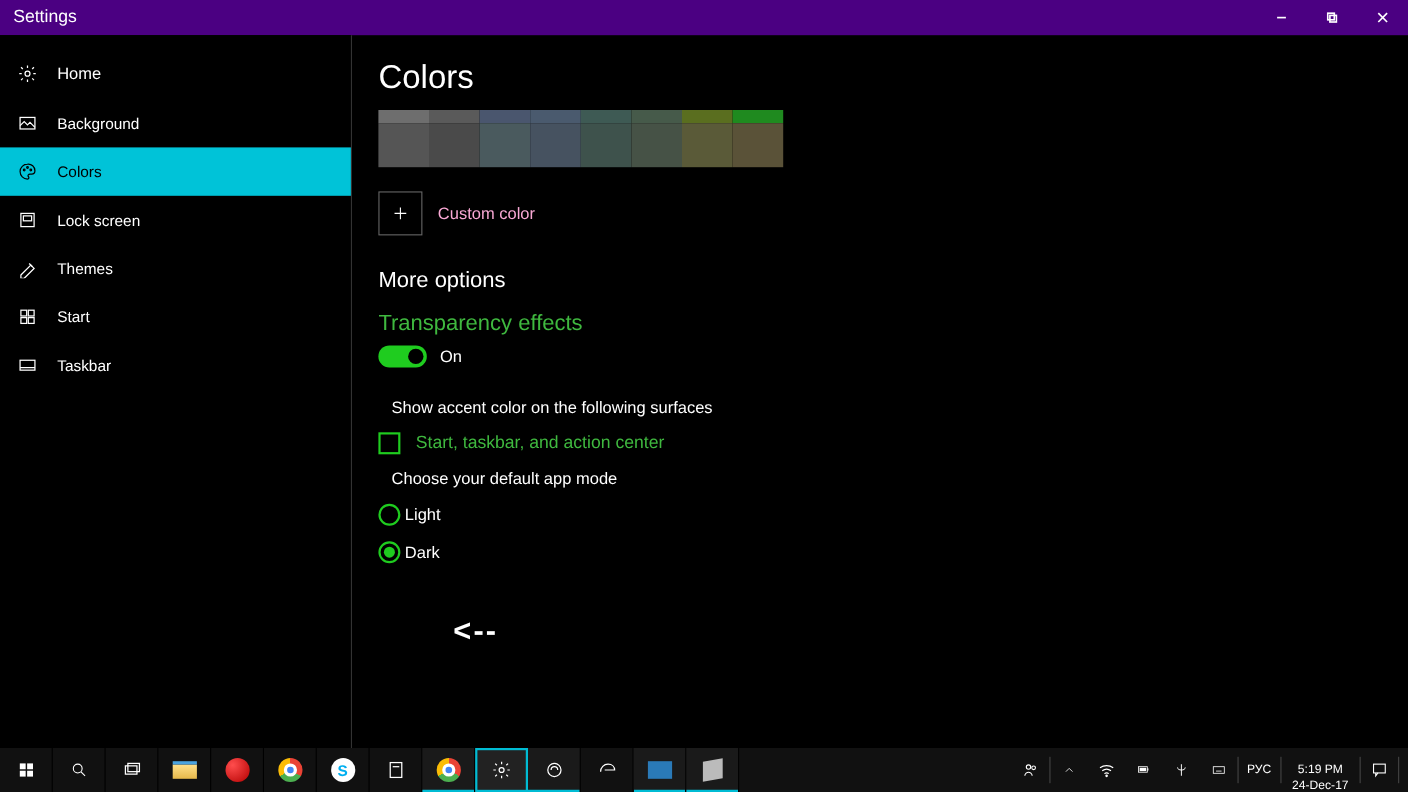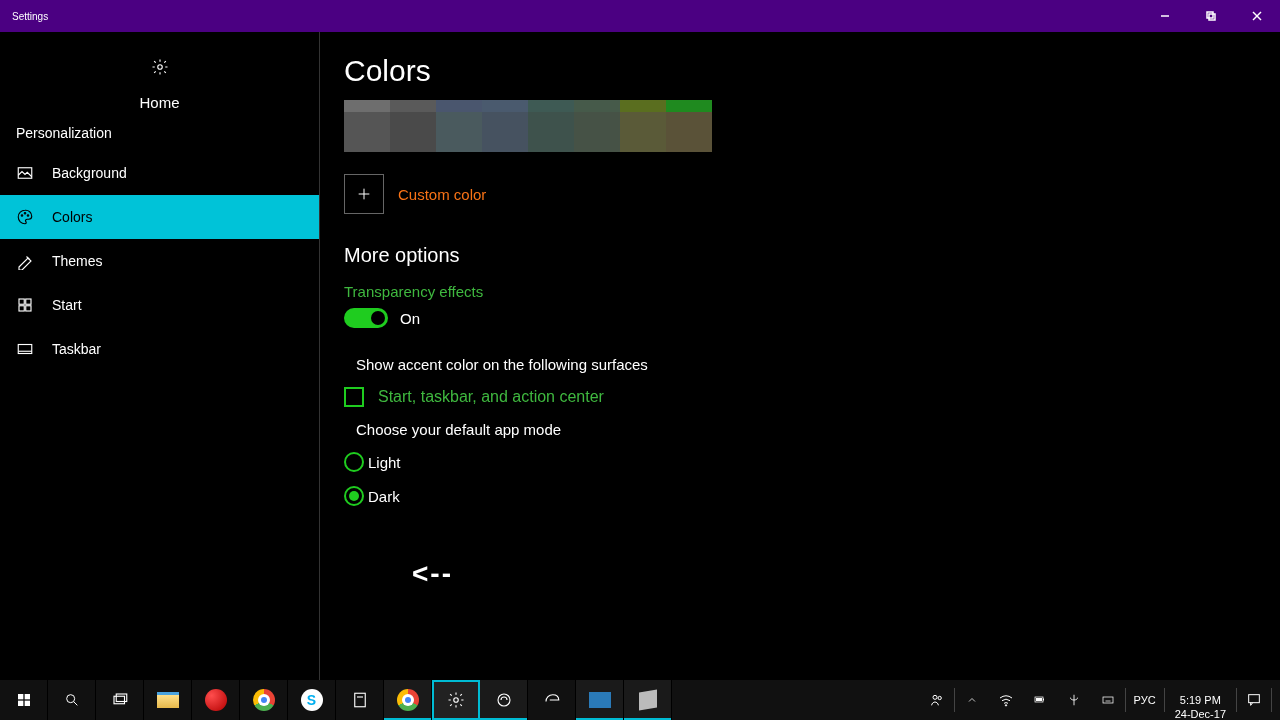--- a/index.html
+++ b/index.html
@@ -1,30 +1,30 @@
 <!DOCTYPE html>
 <html><head>
 <meta charset="utf-8">
 <style>
 * { margin: 0; padding: 0; box-sizing: border-box; font-family: "Segoe UI", sans-serif; }
 body { background: #000; color: #fff; width: 1280px; height: 720px; overflow: hidden; position: relative; }
 
 
 .titlebar { height: 32px; background: #4b0082; display: flex; align-items: center; justify-content: space-between; padding-left: 12px; }
-.titlebar-title { font-size: 10px; color: #fff; }
+.titlebar-title { font-size: 16px; color: #fff; }
 .titlebar-controls { display: flex; }
 .titlebar-btn { width: 46px; height: 32px; display: flex; align-items: center; justify-content: center; color: #fff; font-size: 11px; cursor: pointer; }
 .titlebar-btn svg { width: 10px; height: 10px; }
 
 
 .app { display: flex; height: calc(100% - 32px - 40px); }
 
 
 .sidebar { width: 320px; background: #000; border-right: 1px solid #333; display: flex; flex-direction: column; padding-top: 12px; }
-.home-row { display: flex; align-items: center; padding: 14px 16px; gap: 18px; cursor: pointer; flex-direction: column; }
+.home-row { display: flex; align-items: center; padding: 14px 16px; gap: 18px; cursor: pointer; }
 .home-row .icon { width: 18px; height: 18px; }
 .home-label { font-size: 15px; }
 .search-wrap { padding: 0 16px 20px 16px; }
 .search-box { border: 2px solid #fff; height: 34px; display: flex; align-items: center; padding: 0 10px; }
 .search-box input { flex: 1; background: transparent; border: none; color: #fff; font-size: 14px; outline: none; }
 .search-box input::placeholder { color: #ccc; }
 .search-box .icon { width: 16px; height: 16px; }
 .section-label { padding: 0 16px 10px 16px; font-size: 14px; }
 .nav-item { display: flex; align-items: center; padding: 13px 16px; gap: 18px; cursor: pointer; font-size: 14px; }
 .nav-item .icon { width: 18px; height: 18px; display:flex; align-items:center; justify-content:center; }
@@ -34,23 +34,23 @@
 
 .content { flex: 1; padding: 22px 0 0 24px; overflow: auto; }
 .page-title { font-size: 30px; font-weight: 300; margin-bottom: 12px; }
 .swatch-rows { margin-bottom: 22px; }
 .swatch-row { display: flex; }
 .swatch { width: 46px; height: 12px; }
 .swatch-big { width: 46px; height: 40px; }
 .custom-row { display: flex; align-items: center; gap: 14px; margin-bottom: 30px; }
 .plus-box { width: 40px; height: 40px; border: 1px solid #666; display: flex; align-items: center; justify-content: center; cursor: pointer; }
 .plus-box svg { width: 16px; height: 16px; }
-.custom-label { color: #f97316; font-size: 15px; }
+.custom-label { color: #f9a8d4; font-size: 15px; }
 .section-heading { font-size: 20px; font-weight: 400; margin-bottom: 16px; }
-.toggle-label { color: #3fb83f; font-size: 15px; margin-bottom: 8px; }
+.toggle-label { color: #3fb83f; font-size: 20px; margin-bottom: 8px; }
 .toggle-row { display: flex; align-items: center; gap: 12px; margin-bottom: 28px; }
 .toggle { width: 44px; height: 20px; border-radius: 10px; background: #1fcc1f; position: relative; cursor: pointer; }
 .toggle-knob { position: absolute; right: 3px; top: 3px; width: 14px; height: 14px; border-radius: 50%; background: #000; }
 .toggle-state { font-size: 15px; }
 .subhead { font-size: 15px; margin-bottom: 14px; margin-left: 12px; }
 .check-row { display: flex; align-items: center; gap: 14px; margin-bottom: 14px; cursor: pointer; }
 .checkbox { width: 20px; height: 20px; border: 2px solid #1fcc1f; }
 .check-label { color: #3fb83f; font-size: 16px; }
 .radio-row { display: flex; align-items: center; gap: 4px; margin-bottom: 14px; cursor: pointer; position: relative; }
 .radio { width: 20px; height: 20px; border: 2px solid #1fcc1f; border-radius: 50%; display:flex; align-items:center; justify-content:center; }
@@ -102,41 +102,49 @@
 <div class="app">
 
   <div class="sidebar">
     <div class="home-row">
       <span class="icon"><svg viewBox="0 0 24 24">
             <circle cx="12" cy="12" r="3"></circle>
             <path d="M12 2v3M12 19v3M4.2 4.2l2.1 2.1M17.7 17.7l2.1 2.1M2 12h3M19 12h3M4.2 19.8l2.1-2.1M17.7 6.3l2.1-2.1"></path>
           </svg></span>
       <span class="home-label">Home</span>
     </div>
-    <div class="section-label">Personalization</div>
 
     <div class="nav-item">
       <span class="icon">
           <svg viewBox="0 0 24 24">
             <rect x="3" y="5" width="18" height="14"></rect>
             <path d="M3 15l5-5 4 4 3-3 6 6"></path>
           </svg>
         </span>
       <span>Background</span>
     </div>
     <div class="nav-item active">
       <span class="icon">
           <svg viewBox="0 0 24 24">
             <path d="M12 3a9 9 0 100 18c2 0 2-2 1-3s0-3 2-3h2a4 4 0 004-4 8 8 0 00-9-8z"></path>
             <circle cx="8" cy="10" r="1"></circle>
             <circle cx="12" cy="7" r="1"></circle>
             <circle cx="16" cy="10" r="1"></circle>
           </svg>
         </span>
       <span>Colors</span>
+    </div>
+    <div class="nav-item">
+      <span class="icon">
+          <svg viewBox="0 0 24 24">
+            <rect x="4" y="4" width="16" height="16"></rect>
+            <rect x="7" y="7" width="10" height="6"></rect>
+          </svg>
+        </span>
+      <span>Lock screen</span>
     </div>
     <div class="nav-item">
       <span class="icon">
           <svg viewBox="0 0 24 24">
             <path d="M4 20l12-12 4 4-12 12H4v-4z"></path>
             <path d="M14 6l4 4"></path>
           </svg>
         </span>
       <span>Themes</span>
     </div>

